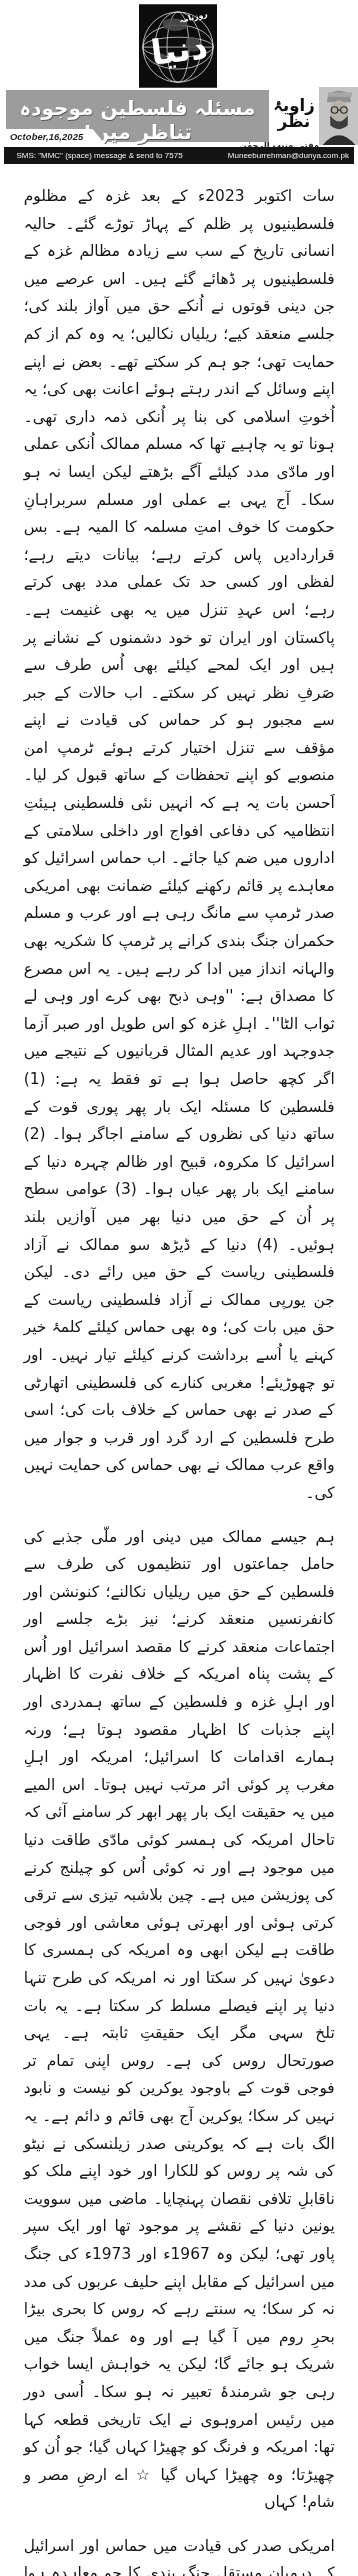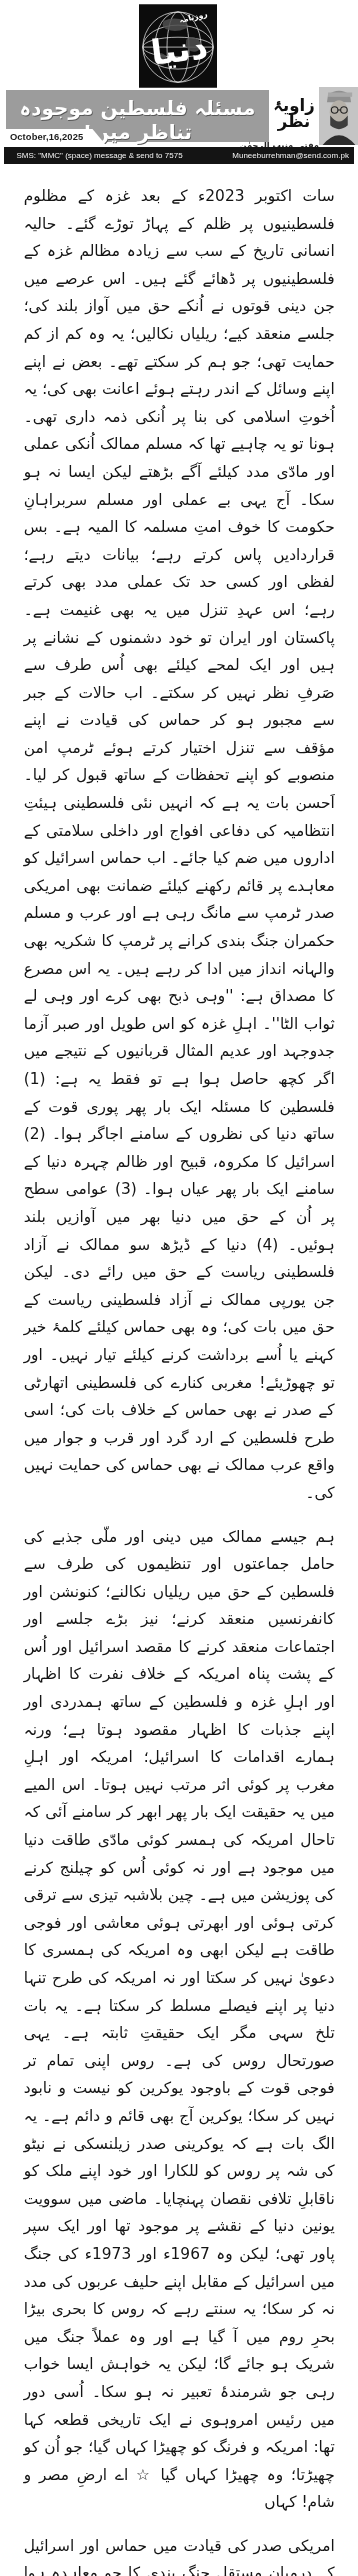--- a/index.html
+++ b/index.html
@@ -22,20 +22,21 @@
     position:absolute; left:0; right:0; top:5.5px;
     direction:rtl; text-align:center;
     color:#ffffff; font-size:20px; font-weight:bold;
     text-shadow:0.6px 0.6px 0.6px #555;
     font-family:"DejaVu Sans", sans-serif;
   }
   .date-badge {
     position:absolute; left:5.5px; top:129px; width:102px; height:18px;
     background:#ffffff;
     clip-path:polygon(0 0, 87px 0, 102px 100%, 0 100%);
+    font-style:italic;
   }
   .article-date {
     position:absolute; left:4.4px; top:2.2px;
     font-family:"Liberation Sans", sans-serif;
     font-size:9.4px; font-weight:bold; color:#1c1c1c; letter-spacing:0.1px;
   }
   .column-block {
     position:absolute; left:269px; top:90px; width:50px; height:55px;
     background:#ffffff; text-align:center;
   }
@@ -129,21 +130,21 @@
         <circle cx="28" cy="42" r="6"></circle>
         <circle cx="45" cy="42" r="6"></circle>
         <line x1="34" y1="42" x2="39" y2="42"></line>
       </g>
       <path d="M6 106 q30 -36 60 0 Z" fill="#2c2c2c"></path>
     </svg>
   </div>
 
   <div class="contact-bar">
     <span class="sms">SMS: "MMC" (space) message &amp; send to 7575</span>
-    <span class="email">Muneeburrehman@send.com.pk</span>
+    <span class="email">Muneeburrehman@dunya.com.pk</span>
   </div>
 
   <div class="article-body">
       <p class="para">سات اکتوبر 2023ء کے بعد غزہ کے مظلوم فلسطینیوں پر ظلم کے پہاڑ توڑے گئے۔ حالیہ انسانی تاریخ کے سب سے زیادہ مظالم غزہ کے فلسطینیوں پر ڈھائے گئے ہیں۔ اس عرصے میں جن دینی قوتوں نے اُنکے حق میں آواز بلند کی؛ جلسے منعقد کیے؛ ریلیاں نکالیں؛ یہ وہ کم از کم حمایت تھی؛ جو ہم کر سکتے تھے۔ بعض نے اپنے اپنے وسائل کے اندر رہتے ہوئے اعانت بھی کی؛ یہ اُخوتِ اسلامی کی بنا پر اُنکی ذمہ داری تھی۔ ہونا تو یہ چاہیے تھا کہ مسلم ممالک اُنکی عملی اور مادّی مدد کیلئے آگے بڑھتے لیکن ایسا نہ ہو سکا۔ آج یہی بے عملی اور مسلم سربراہانِ حکومت کا خوف امتِ مسلمہ کا المیہ ہے۔ بس قراردادیں پاس کرتے رہے؛ بیانات دیتے رہے؛ لفظی اور کسی حد تک عملی مدد بھی کرتے رہے؛ اس عہدِ تنزل میں یہ بھی غنیمت ہے۔ پاکستان اور ایران تو خود دشمنوں کے نشانے پر ہیں اور ایک لمحے کیلئے بھی اُس طرف سے صَرفِ نظر نہیں کر سکتے۔ اب حالات کے جبر سے مجبور ہو کر حماس کی قیادت نے اپنے مؤقف سے تنزل اختیار کرتے ہوئے ٹرمپ امن منصوبے کو اپنے تحفظات کے ساتھ قبول کر لیا۔ اَحسن بات یہ ہے کہ انہیں نئی فلسطینی ہیئتِ انتظامیہ کی دفاعی افواج اور داخلی سلامتی کے اداروں میں ضم کیا جائے۔ اب حماس اسرائیل کو معاہدے پر قائم رکھنے کیلئے ضمانت بھی امریکی صدر ٹرمپ سے مانگ رہی ہے اور عرب و مسلم حکمران جنگ بندی کرانے پر ٹرمپ کا شکریہ بھی والہانہ انداز میں ادا کر رہے ہیں۔ یہ اس مصرع کا مصداق ہے: ''وہی ذبح بھی کرے اور وہی لے ثواب الٹا''۔ اہلِ غزہ کو اس طویل اور صبر آزما جدوجہد اور عدیم المثال قربانیوں کے نتیجے میں اگر کچھ حاصل ہوا ہے تو فقط یہ ہے: (1) فلسطین کا مسئلہ ایک بار پھر پوری قوت کے ساتھ دنیا کی نظروں کے سامنے اجاگر ہوا۔ (2) اسرائیل کا مکروہ، قبیح اور ظالم چہرہ دنیا کے سامنے ایک بار پھر عیاں ہوا۔ (3) عوامی سطح پر اُن کے حق میں دنیا بھر میں آوازیں بلند ہوئیں۔ (4) دنیا کے ڈیڑھ سو ممالک نے آزاد فلسطینی ریاست کے حق میں رائے دی۔ لیکن جن یورپی ممالک نے آزاد فلسطینی ریاست کے حق میں بات کی؛ وہ بھی حماس کیلئے کلمۂ خیر کہنے یا اُسے برداشت کرنے کیلئے تیار نہیں۔ اور تو چھوڑیئے! مغربی کنارے کی فلسطینی اتھارٹی کے صدر نے بھی حماس کے خلاف بات کی؛ اسی طرح فلسطین کے ارد گرد اور قرب و جوار میں واقع عرب ممالک نے بھی حماس کی حمایت نہیں کی۔</p>
       <p class="para">ہم جیسے ممالک میں دینی اور ملّی جذبے کی حامل جماعتوں اور تنظیموں کی طرف سے فلسطین کے حق میں ریلیاں نکالنے؛ کنونشن اور کانفرنسیں منعقد کرنے؛ نیز بڑے جلسے اور اجتماعات منعقد کرنے کا مقصد اسرائیل اور اُس کے پشت پناہ امریکہ کے خلاف نفرت کا اظہار اور اہلِ غزہ و فلسطین کے ساتھ ہمدردی اور اپنے جذبات کا اظہار مقصود ہوتا ہے؛ ورنہ ہمارے اقدامات کا اسرائیل؛ امریکہ اور اہلِ مغرب پر کوئی اثر مرتب نہیں ہوتا۔ اس المیے میں یہ حقیقت ایک بار پھر ابھر کر سامنے آئی کہ تاحال امریکہ کی ہمسر کوئی مادّی طاقت دنیا میں موجود ہے اور نہ کوئی اُس کو چیلنج کرنے کی پوزیشن میں ہے۔ چین بلاشبہ تیزی سے ترقی کرتی ہوئی اور ابھرتی ہوئی معاشی اور فوجی طاقت ہے لیکن ابھی وہ امریکہ کی ہمسری کا دعویٰ نہیں کر سکتا اور نہ امریکہ کی طرح تنہا دنیا پر اپنے فیصلے مسلط کر سکتا ہے۔ یہ بات تلخ سہی مگر ایک حقیقتِ ثابتہ ہے۔ یہی صورتحال روس کی ہے۔ روس اپنی تمام تر فوجی قوت کے باوجود یوکرین کو نیست و نابود نہیں کر سکا؛ یوکرین آج بھی قائم و دائم ہے۔ یہ الگ بات ہے کہ یوکرینی صدر زیلنسکی نے نیٹو کی شہ پر روس کو للکارا اور خود اپنے ملک کو ناقابلِ تلافی نقصان پہنچایا۔ ماضی میں سوویت یونین دنیا کے نقشے پر موجود تھا اور ایک سپر پاور تھی؛ لیکن وہ 1967ء اور 1973ء کی جنگ میں اسرائیل کے مقابل اپنے حلیف عربوں کی مدد نہ کر سکا؛ یہ سنتے رہے کہ روس کا بحری بیڑا بحرِ روم میں آ گیا ہے اور وہ عملاً جنگ میں شریک ہو جائے گا؛ لیکن یہ خواہش ایسا خواب رہی جو شرمندۂ تعبیر نہ ہو سکا۔ اُسی دور میں رئیس امروہوی نے ایک تاریخی قطعہ کہا تھا: امریکہ و فرنگ کو چھیڑا کہاں گیا؛ جو اُن کو چھیڑتا؛ وہ چھیڑا کہاں گیا ☆ اے ارضِ مصر و شام! کہاں</p>
       <p class="para">امریکی صدر کی قیادت میں حماس اور اسرائیل کے درمیان مستقل جنگ بندی کا جو معاہدہ ہوا ہے؛ 13 اکتوبر کو مصر میں اس پر امریکی صدر ٹرمپ؛ مصری صدر عبدالفتاح السیسی؛ قطر کے امیر شیخ تمیم بن حمد آل ثانی اور ترکیہ کے صدر رجب طیب اردوان نے دستخط کیے۔ نیز اس موقع پر پاکستانی وزیراعظم شہباز شریف؛ برطانوی وزیراعظم کیئر سٹارمر؛ فرانسیسی صدر ایمانویل میکرون اور جرمن چانسلر فریڈرک مرز سمیت تیس ممالک کے نمائندے شریک تھے۔ ہم اس حد تک اس معاہدے کا خیر مقدم کرتے ہیں کہ اس کے ذریعے فلسطینیوں کے قتلِ ناحق؛ نسل کشی اور بے قصور انسانی جانوں کے تلف ہونے کا سلسلہ موقوف ہو گیا ہے؛ اللہ کرے کہ یہ امن دائمی ہو؛ مگر اسرائیل سے عہد کی پاسداری کی کسی کو زیادہ توقع نہیں ہے۔ لیکن یہ معاہدہ ہرگز جامع اور اطمینان بخش نہیں ہے؛ اس میں صرف اسرائیلی مفادات کے تحفظ کو ترجیح دی گئی ہے جبکہ اہلِ فلسطین کے حقِ وطن کو سرے سے نظر انداز کر دیا گیا ہے؛ یہ درست نہیں ہے۔</p>
     </div>
 
 </div>
 

